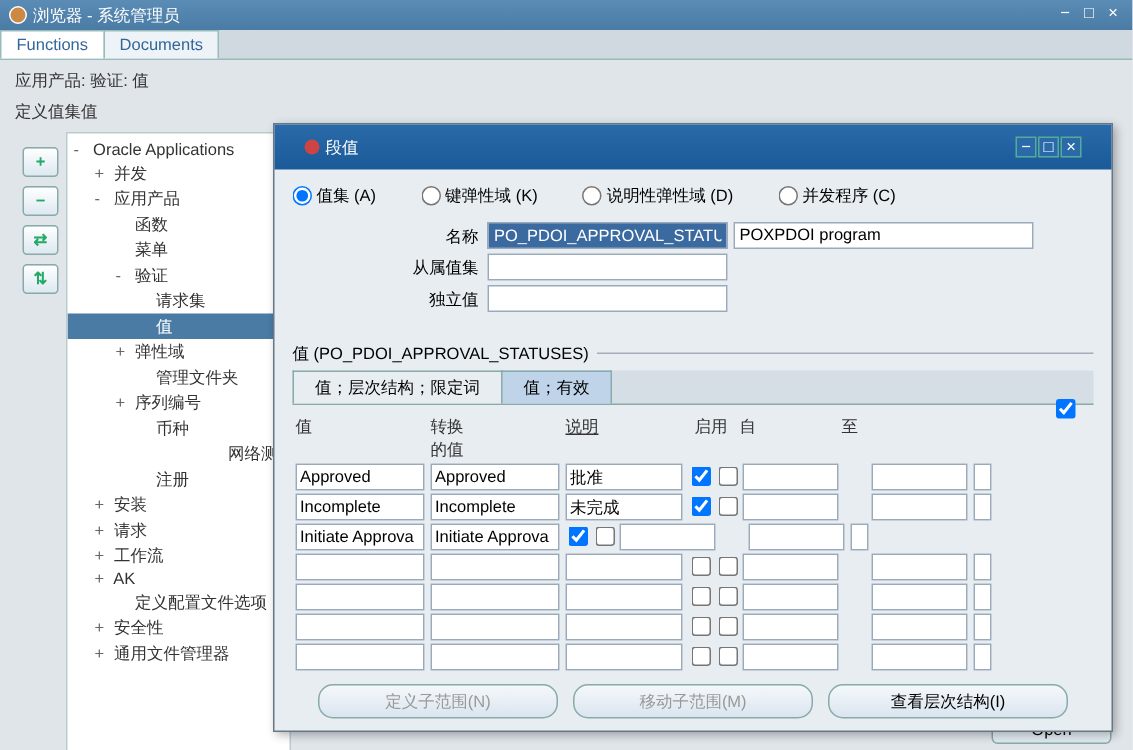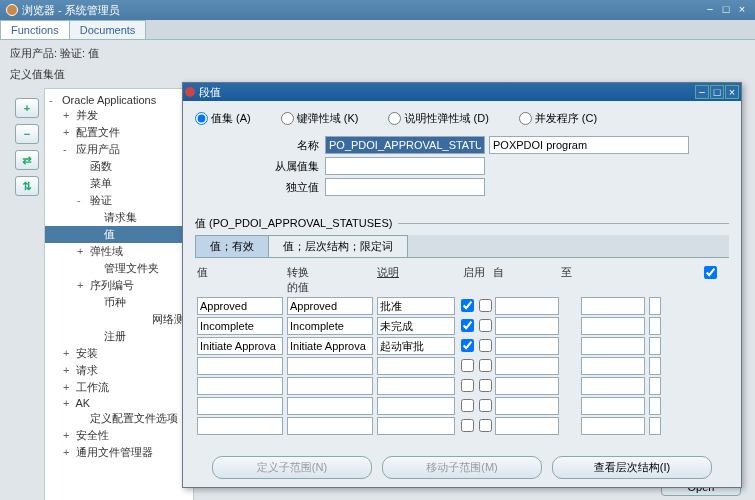--- a/index.html
+++ b/index.html
@@ -20,21 +20,21 @@
 .main-area { display: flex; height: 420px; }
 .side-btns { width: 34px; display: flex; flex-direction: column; gap: 6px; padding-top: 10px; align-items: center;}
 .side-btn { width: 24px; height: 20px; border: 1px solid #8aa; background: linear-gradient(#fff,#dde8f0); border-radius: 3px; color:#2a6; text-align:center; line-height:18px; cursor:pointer; font-weight:bold;}
 
 .tree { width: 150px; border: 1px solid #bcc; background: #fff; padding: 4px 0; overflow: hidden; }
 .tree-item { padding: 1px 4px; white-space: nowrap; cursor:pointer; color:#333;}
 .tree-item.sel { background: #4a7ba5; color: #fff; }
 .tree-exp { display:inline-block; width:10px; color:#666; }
 
 .dialog { position: absolute; left: 182px; top: 82px; width: 560px; height: 406px; background: #e8edf2; border: 1px solid #678; box-shadow: 2px 2px 6px rgba(0,0,0,.3); }
-.dlg-title { background: linear-gradient(#2a6aa8,#1a5a98); color: #fff; height: 18px; padding: 1px 2px; display: flex; align-items: center; }
+.dlg-title { background: linear-gradient(#2a6aa8,#1a5a98); color: #fff; height: 30px; padding: 1px 20px; display: flex; align-items: center; }
 .dlg-title .icon { width:10px; height:10px; background:#c44; border-radius:50%; margin-right:4px;}
 .dlg-title .win-btns { margin-left: auto; display:flex; gap:1px;}
 .dlg-title .wb { width:14px; height:14px; background:#2a6aa8; color:#fff; text-align:center; line-height:12px; cursor:pointer; border:1px solid #5a9;}
 
 .dlg-body { padding: 10px 12px; }
 .radio-row { display: flex; gap: 30px; margin-bottom: 10px; }
 .radio-row label { display:flex; align-items:center; gap:3px; cursor:pointer;}
 .radio-row input { margin:0;}
 
 .form-row { display: flex; align-items: center; margin-bottom: 3px; }
@@ -89,21 +89,20 @@
   <div class="main-area">
     <div class="side-btns" id="side-btns">
         <div class="side-btn">+</div>
         <div class="side-btn">−</div>
         <div class="side-btn">⇄</div>
         <div class="side-btn">⇅</div>
       </div>
     <div class="tree" id="tree">
         <div class="tree-item" style="padding-left: 4px;"><span class="tree-exp">-</span> Oracle Applications</div>
         <div class="tree-item" style="padding-left: 18px;"><span class="tree-exp">+</span> 并发</div>
-        <div class="tree-item" style="padding-left: 18px;"><span class="tree-exp">+</span> 配置文件</div>
         <div class="tree-item" style="padding-left: 18px;"><span class="tree-exp">-</span> 应用产品</div>
         <div class="tree-item" style="padding-left: 32px;"><span class="tree-exp"></span> 函数</div>
         <div class="tree-item" style="padding-left: 32px;"><span class="tree-exp"></span> 菜单</div>
         <div class="tree-item" style="padding-left: 32px;"><span class="tree-exp">-</span> 验证</div>
         <div class="tree-item" style="padding-left: 46px;"><span class="tree-exp"></span> 请求集</div>
         <div class="tree-item sel" style="padding-left: 46px;"><span class="tree-exp"></span> 值</div>
         <div class="tree-item" style="padding-left: 32px;"><span class="tree-exp">+</span> 弹性域</div>
         <div class="tree-item" style="padding-left: 46px;"><span class="tree-exp"></span> 管理文件夹</div>
         <div class="tree-item" style="padding-left: 32px;"><span class="tree-exp">+</span> 序列编号</div>
         <div class="tree-item" style="padding-left: 46px;"><span class="tree-exp"></span> 币种</div>
@@ -166,22 +165,22 @@
       <input type="text" style="width: 160px;" value="">
     </div>
 
     <div class="group-hdr">
       <span>值 (PO_PDOI_APPROVAL_STATUSES)</span>
       <span class="line"></span>
     </div>
     <input type="checkbox" class="chk-tr" checked="" style="">
 
     <div class="inner-tabs">
+      <div class="inner-tab">值；层次结构；限定词</div>
       <div class="inner-tab active">值；有效</div>
-      <div class="inner-tab">值；层次结构；限定词</div>
     </div>
 
     <div class="grid">
       <div class="grid-hdr">
         <div class="c-val">值</div>
         <div class="c-conv" style="white-space:pre-line">转换
 的值</div>
         <div class="c-desc">说明</div>
         <div class="c-chk" style="width:34px">启用</div>
         <div class="c-from">自</div>
@@ -206,21 +205,20 @@
             <div class="c-chk"><input type="checkbox" checked="" style=""></div>
             <div class="c-chk"><input type="checkbox" style=""></div>
             <div class="c-from"><input type="text" style=""></div>
             <div class="c-chk"></div>
             <div class="c-to"><input type="text" style=""></div>
             <div class="c-end"><input type="text" style="width: 12px;"></div>
           </div>
           <div class="grid-row">
             <div class="c-val"><input type="text" value="Initiate Approva" style=""></div>
             <div class="c-conv"><input type="text" value="Initiate Approva" style=""></div>
-            <div class="c-desc"><input type="text" value="起动审批" style=""></div>
             <div class="c-chk"><input type="checkbox" checked="" style=""></div>
             <div class="c-chk"><input type="checkbox" style=""></div>
             <div class="c-from"><input type="text" style=""></div>
             <div class="c-chk"></div>
             <div class="c-to"><input type="text" style=""></div>
             <div class="c-end"><input type="text" style="width: 12px;"></div>
           </div>
           <div class="grid-row">
             <div class="c-val"><input type="text" value="" style=""></div>
             <div class="c-conv"><input type="text" value="" style=""></div>

